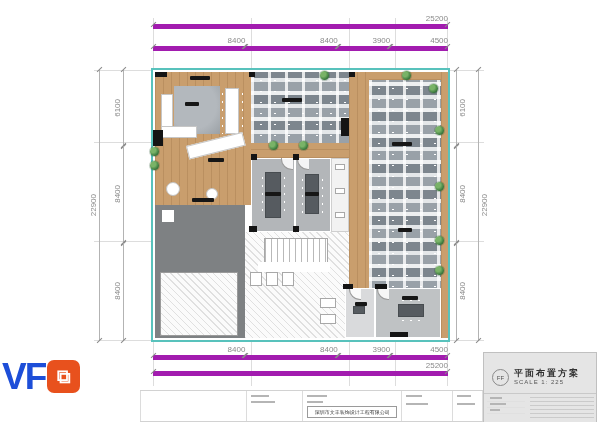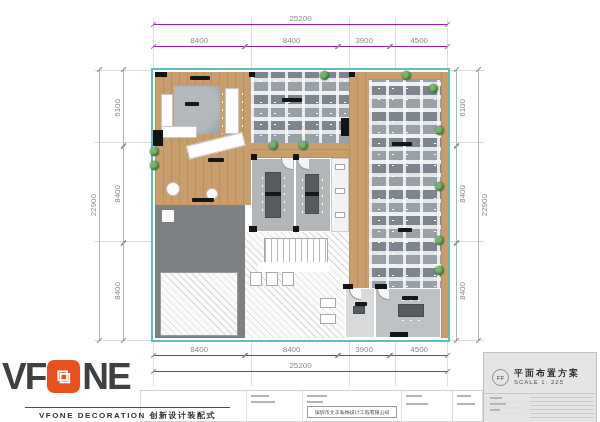--- a/index.html
+++ b/index.html
@@ -1,21 +1,21 @@
 <!DOCTYPE html>
 <html><head>
 <meta charset="utf-8">
 <style>
   html,body{margin:0;padding:0;background:#fff;}
   #sheet{position:relative;width:600px;height:422px;background:#fff;overflow:hidden;
          font-family:"Liberation Sans", sans-serif;}
   
   .dimrow{position:absolute;display:flex;}
-  .hseg{position:relative;flex-grow:1;border-bottom:1px solid #a21caf;height:10px;
-        display:flex;justify-content:center;align-items:flex-end;}
+  .hseg{position:relative;flex-grow:1;border-bottom:5px solid #a21caf;height:10px;
+        display:flex;justify-content:flex-end;align-items:flex-end;}
   .hseg span{font-size:8px;color:#8a8a8a;line-height:1;margin-bottom:1px;white-space:nowrap;}
   .hseg::before,.hseg::after{content:"";position:absolute;width:7px;height:1px;background:#8a8a8a;
         bottom:-1px;transform:rotate(-45deg);}
   .hseg::before{left:-3px;} .hseg::after{right:-3px;}
   .vcol{position:absolute;display:flex;flex-direction:column;width:12px;}
   .vseg{position:relative;flex-grow:1;display:flex;align-items:center;justify-content:center;}
   .vcol.l .vseg{border-right:1px solid #b3b3b3;}
   .vcol.r .vseg{border-left:1px solid #b3b3b3;}
   .vseg span{writing-mode:vertical-rl;transform:rotate(180deg);font-size:8px;color:#8a8a8a;line-height:1;}
   .vcol.l .vseg::before,.vcol.l .vseg::after{content:"";position:absolute;width:7px;height:1px;
@@ -52,21 +52,21 @@
   .stair{background:repeating-linear-gradient(90deg,#b9b9b9 0 1px,transparent 1px 6px),#fff;}
   
   #strip{position:absolute;left:140px;top:390px;width:343px;height:30px;
          border-top:1px solid #d2d2d2;border-bottom:1px solid #d2d2d2;display:flex;}
   .cell{position:relative;flex-grow:1;border-right:1px solid #dcdcdc;}
   .cell:first-child{border-left:1px solid #dcdcdc;}
   .bar{position:absolute;background:#b5b5b5;height:2px;}
   .companybox{position:absolute;left:4px;top:15px;right:4px;height:10px;border:1px solid #9a9a9a;
          font-size:5px;color:#333;display:flex;align-items:center;justify-content:center;white-space:nowrap;overflow:hidden;}
   #logo{position:absolute;left:2px;top:358px;display:flex;align-items:center;z-index:3;}
-  .logotxt{font-size:37px;font-weight:900;color:#404040;letter-spacing:-2px;line-height:1;}
+  .logotxt{font-size:37px;font-weight:900;color:#1d4ed8;letter-spacing:-2px;line-height:1;}
   .logocn{font-size:31px;font-weight:900;color:#141414;margin-left:5px;line-height:1;letter-spacing:1px;}
   #cube{width:33px;height:33px;border-radius:7px;background:#E8511D;margin:0 2px;
         display:flex;align-items:center;justify-content:center;color:#fff;font-size:19px;font-weight:700;}
   #ghost{position:absolute;left:32px;top:396px;font-size:13px;font-weight:700;
          color:rgba(110,120,145,.42);z-index:2;letter-spacing:1px;white-space:nowrap;}
   #tagline{position:absolute;left:25px;top:407px;width:205px;border-top:1px solid #4a4a4a;
          padding-top:2px;text-align:center;font-size:8px;font-weight:700;letter-spacing:1.5px;
          color:#333;z-index:3;white-space:nowrap;}
   #tblock{position:absolute;left:483px;top:352px;width:114px;height:81px;border:1px solid #c0c0c0;
          box-sizing:border-box;background:#e5e5e5;}
@@ -292,23 +292,21 @@
     </div>
     <div class="cell" style="flex-grow:30">
       <div class="bar" style="left:4px;top:4px;width:14px"></div>
       <div class="bar" style="left:4px;top:12px;width:18px"></div>
     </div>
   </div>
 
   <div id="logo">
     <span class="logotxt">VF</span>
     <span id="cube">⧉</span>
-    <span class="logotxt">NE</span>
-  </div>
-  <div id="tagline">VFONE DECORATION 创新设计装配式</div>
+  </div>
 
   <div id="tblock">
     <div id="marker">FF</div>
     <div id="ttitle">平面布置方案</div>
     <div id="tscale">SCALE 1: 225</div>
     <div id="tdiv"></div>
     <div class="trow" style="top:48px"></div>
     <div class="trow" style="top:54px"></div>
     <div class="trow" style="top:60px"></div>
     <div class="tbar" style="left:6px;top:44px;width:12px"></div>

